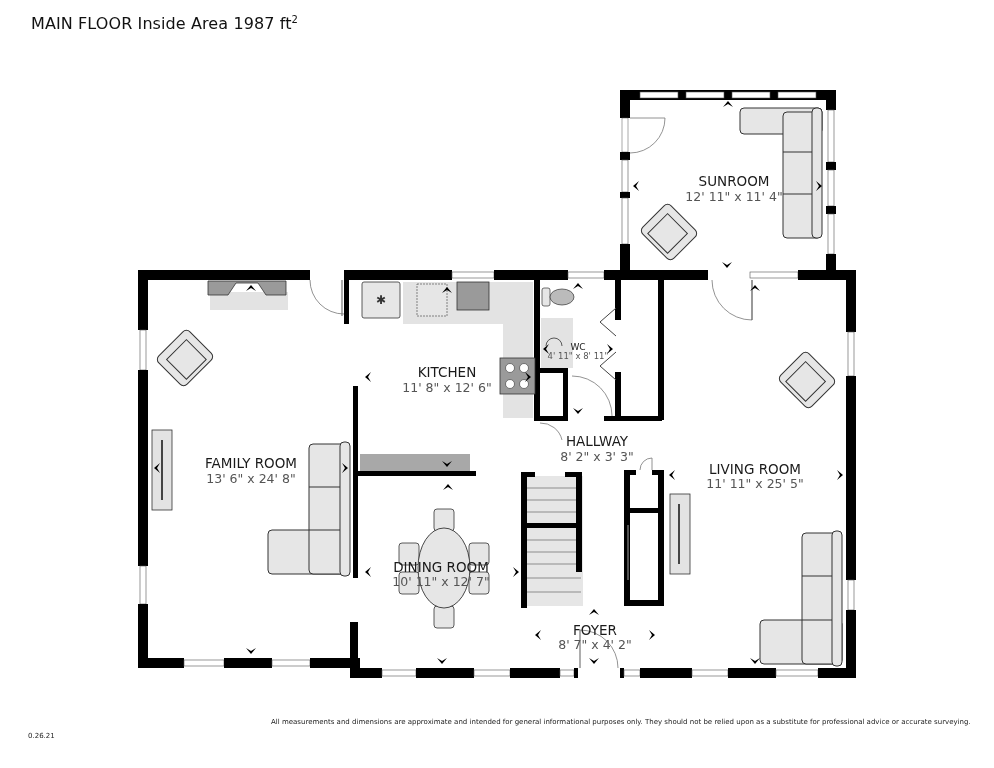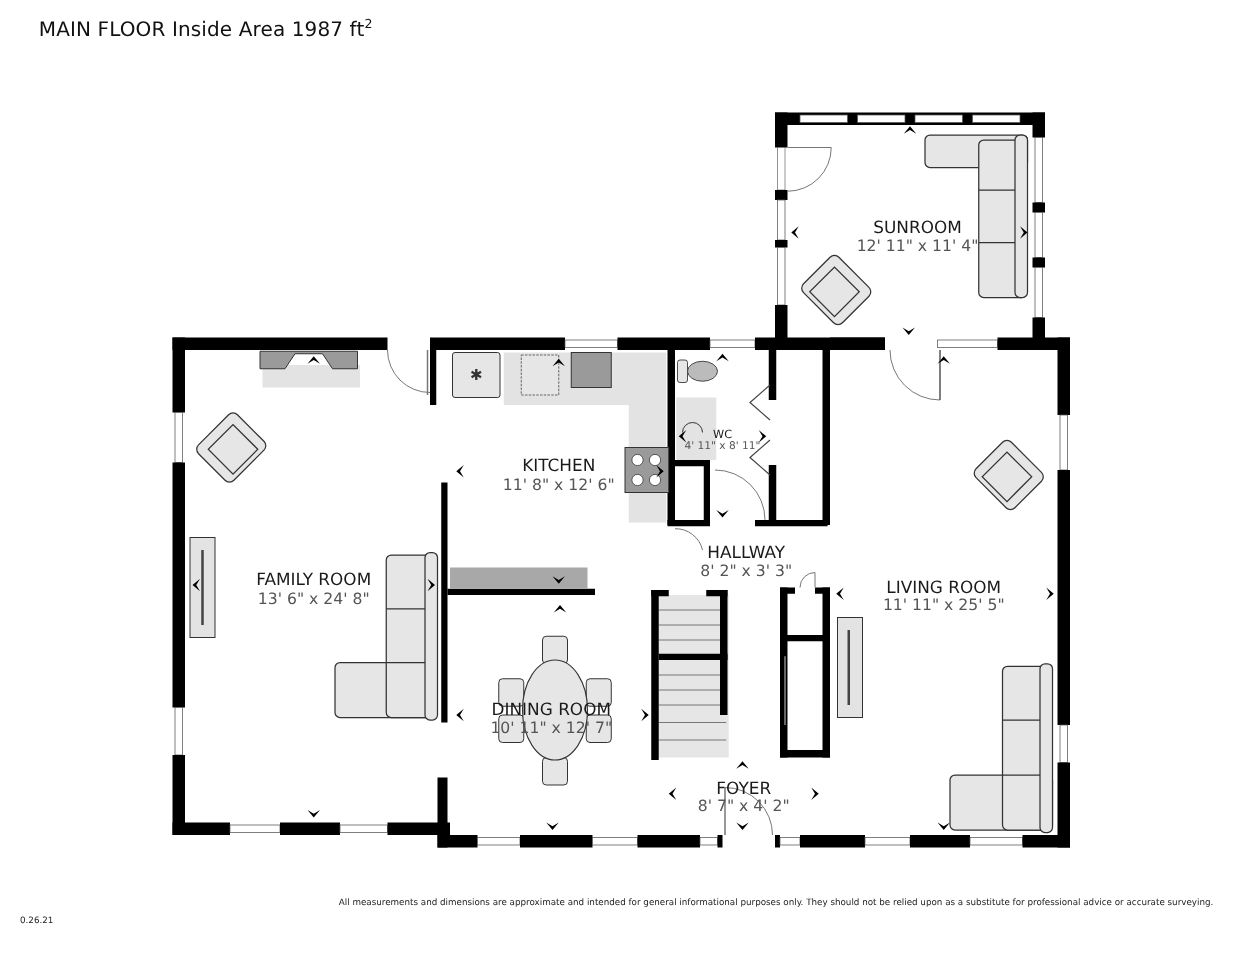--- a/index.html
+++ b/index.html
@@ -1,19 +1,19 @@
 <!DOCTYPE html>
 <html><head>
 <meta charset="utf-8">
 <style>
   html, body { margin: 0; padding: 0; background: #ffffff; }
   body { width: 994px; height: 768px; position: relative; overflow: hidden; font-family: "DejaVu Sans", sans-serif; }
   .title { position: absolute; left: 31px; top: 14px; font-size: 16px; color: #111; letter-spacing: 0.1px; }
   .title sup { font-size: 10px; }
-  .version { position: absolute; left: 16px; top: 732px; font-size: 7px; color: #222; }
+  .version { position: absolute; left: 28px; top: 732px; font-size: 7px; color: #222; }
   .disclaimer { position: absolute; left: 271px; top: 702px; font-size: 7px; color: #222; white-space: nowrap; margin-top: 16px; }
   svg.plan { position: absolute; left: 0; top: 0; }
   .rname { font-family: "DejaVu Sans", sans-serif; font-size: 13.5px; fill: #1a1a1a; text-anchor: middle; }
   .rdim { font-family: "DejaVu Sans", sans-serif; font-size: 12.5px; fill: #555; text-anchor: middle; }
   .rname-s { font-family: "DejaVu Sans", sans-serif; font-size: 9px; fill: #1a1a1a; text-anchor: middle; }
   .rdim-s { font-family: "DejaVu Sans", sans-serif; font-size: 8.5px; fill: #555; text-anchor: middle; }
 </style>
 </head>
 <body>
 

